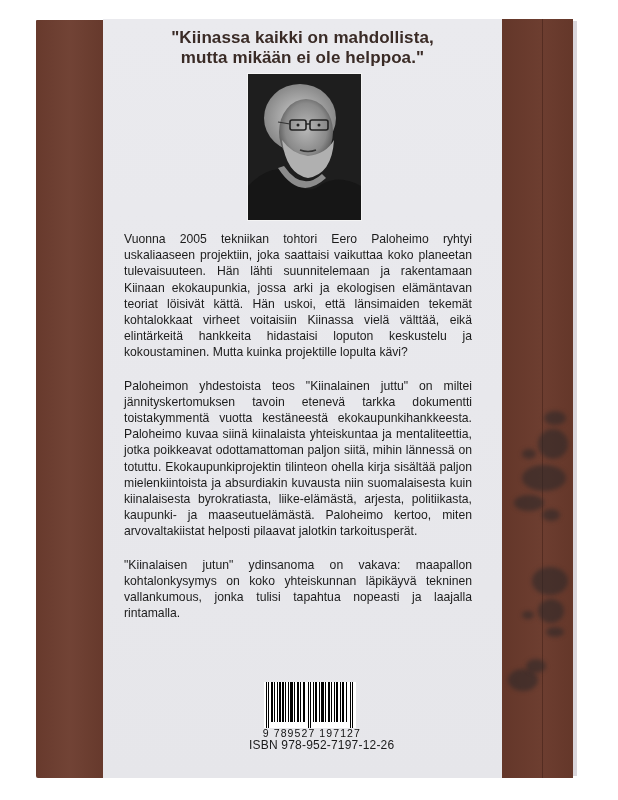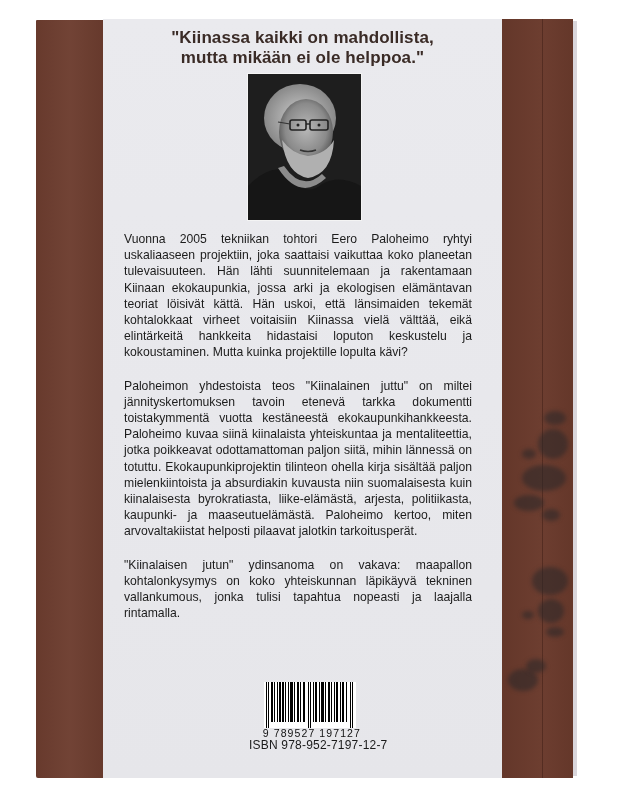--- a/index.html
+++ b/index.html
@@ -249,16 +249,16 @@
           <rect x="76" y="0" width="1" height="40"></rect>
           <rect x="78" y="0" width="2" height="40"></rect>
           <rect x="82" y="0" width="1" height="40"></rect>
           <rect x="86" y="0" width="1" height="46"></rect>
           <rect x="88" y="0" width="1" height="46"></rect>
         </g>
       </svg>
       <div class="barcode-digits">9 789527 197127</div>
     </div>
 
-    <div class="isbn">ISBN 978-952-7197-12-7</div>
+    <div class="isbn">ISBN 978-952-7197-12-26</div>
 
   </div>
 </div>
 
 </body></html>

